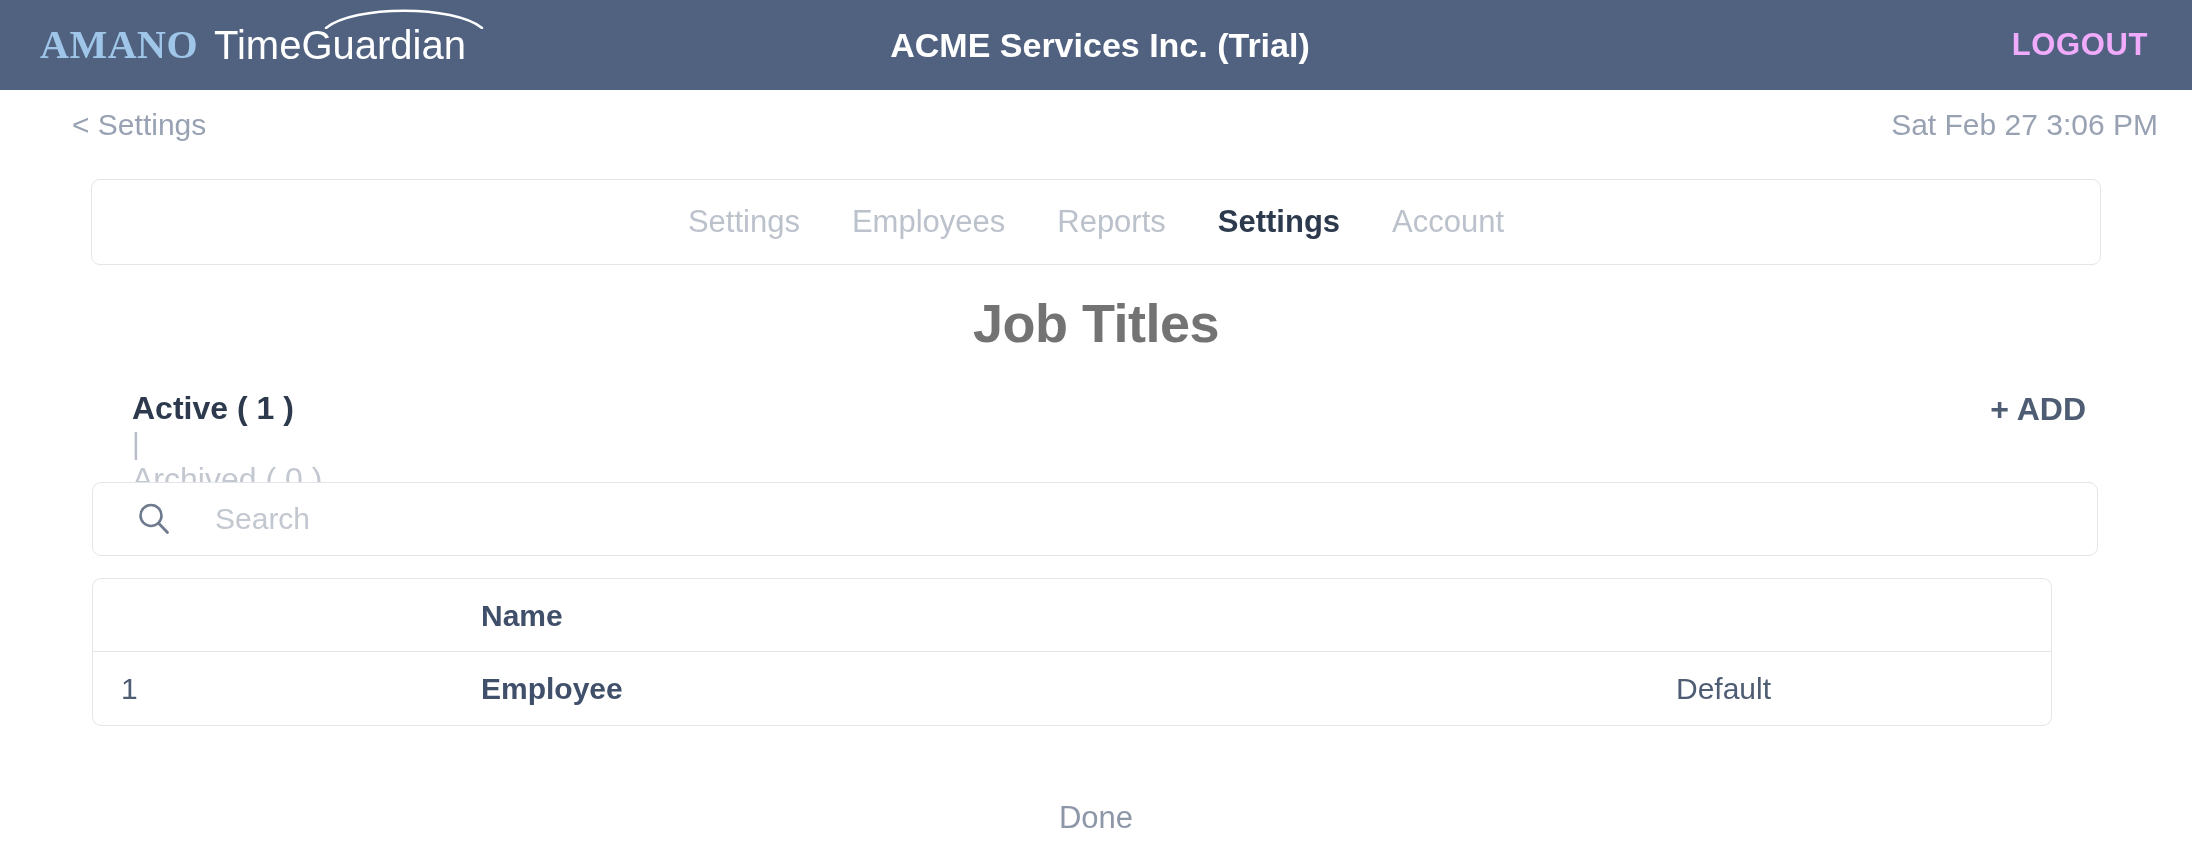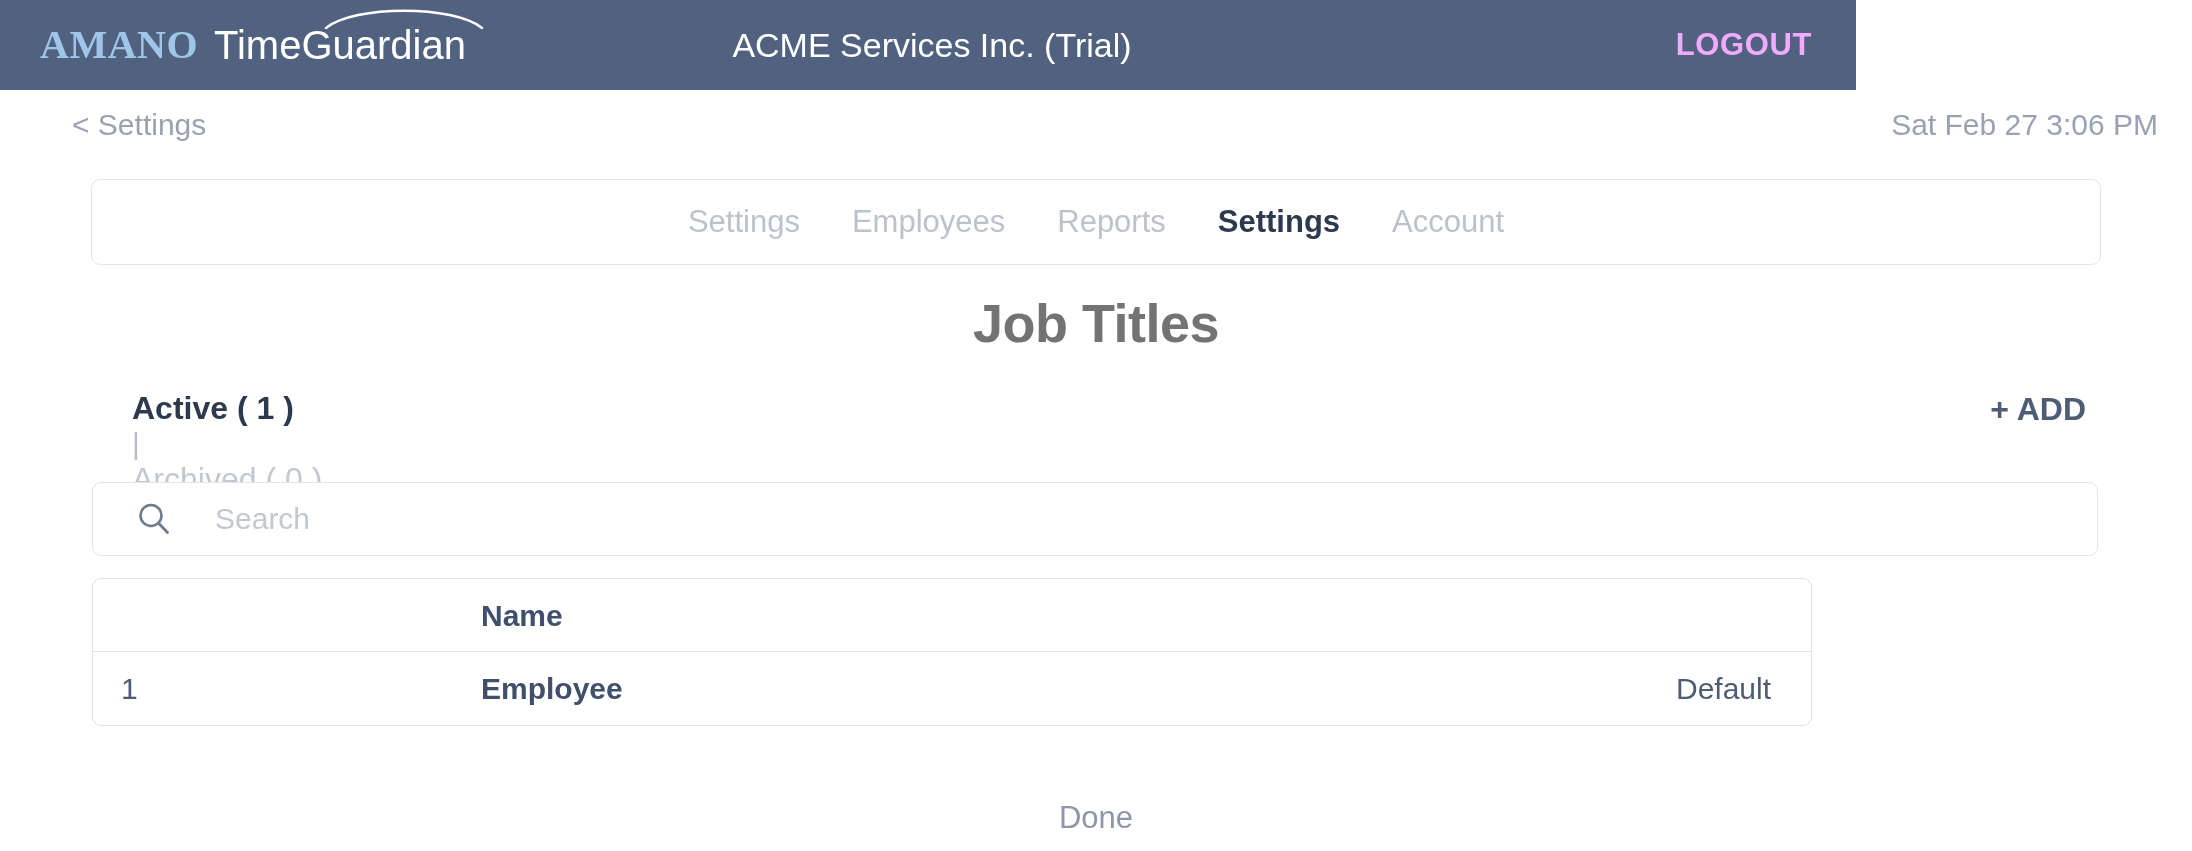--- a/index.html
+++ b/index.html
@@ -7,21 +7,21 @@
     margin: 0; padding: 0;
     width: 2192px; height: 851px;
     background: #ffffff;
     font-family: "Liberation Sans", sans-serif;
     -webkit-font-smoothing: antialiased;
   }
 
   
   .topbar {
     position: relative;
-    width: 1856px;
+    width: 2192px;
     height: 90px;
     background: #506280;
     display: flex;
     align-items: center;
   }
   .brand {
     position: absolute;
     left: 40px;
     top: 0;
     height: 90px;
@@ -56,21 +56,21 @@
     width: 160px;
     height: 26px;
     pointer-events: none;
   }
   .company-title {
     position: absolute;
     left: 0; right: 0;
     text-align: center;
     font-size: 34px;
     color: #ffffff;
-    font-weight: normal;
+    font-weight: bold;
     margin-left: 8px;
   }
   .logout {
     position: absolute;
     right: 44px;
     font-size: 31px;
     font-weight: bold;
     color: #f0abfc;
     letter-spacing: 0.6px;
     cursor: pointer;
@@ -216,21 +216,21 @@
     height: 50px;
     padding: 0;
   }
   .search-input::placeholder { color: #c2c7d0; opacity: 1; }
 
   
   .table {
     position: absolute;
     left: 92px;
     top: 578px;
-    width: 1720px;
+    width: 1960px;
     border: 1px solid #e3e5e9;
     border-radius: 9px;
     background: #fff;
     overflow: hidden;
   }
   .t-head, .t-row {
     position: relative;
     height: 73px;
   }
   .t-head { border-bottom: 1px solid #e3e5e9; }

